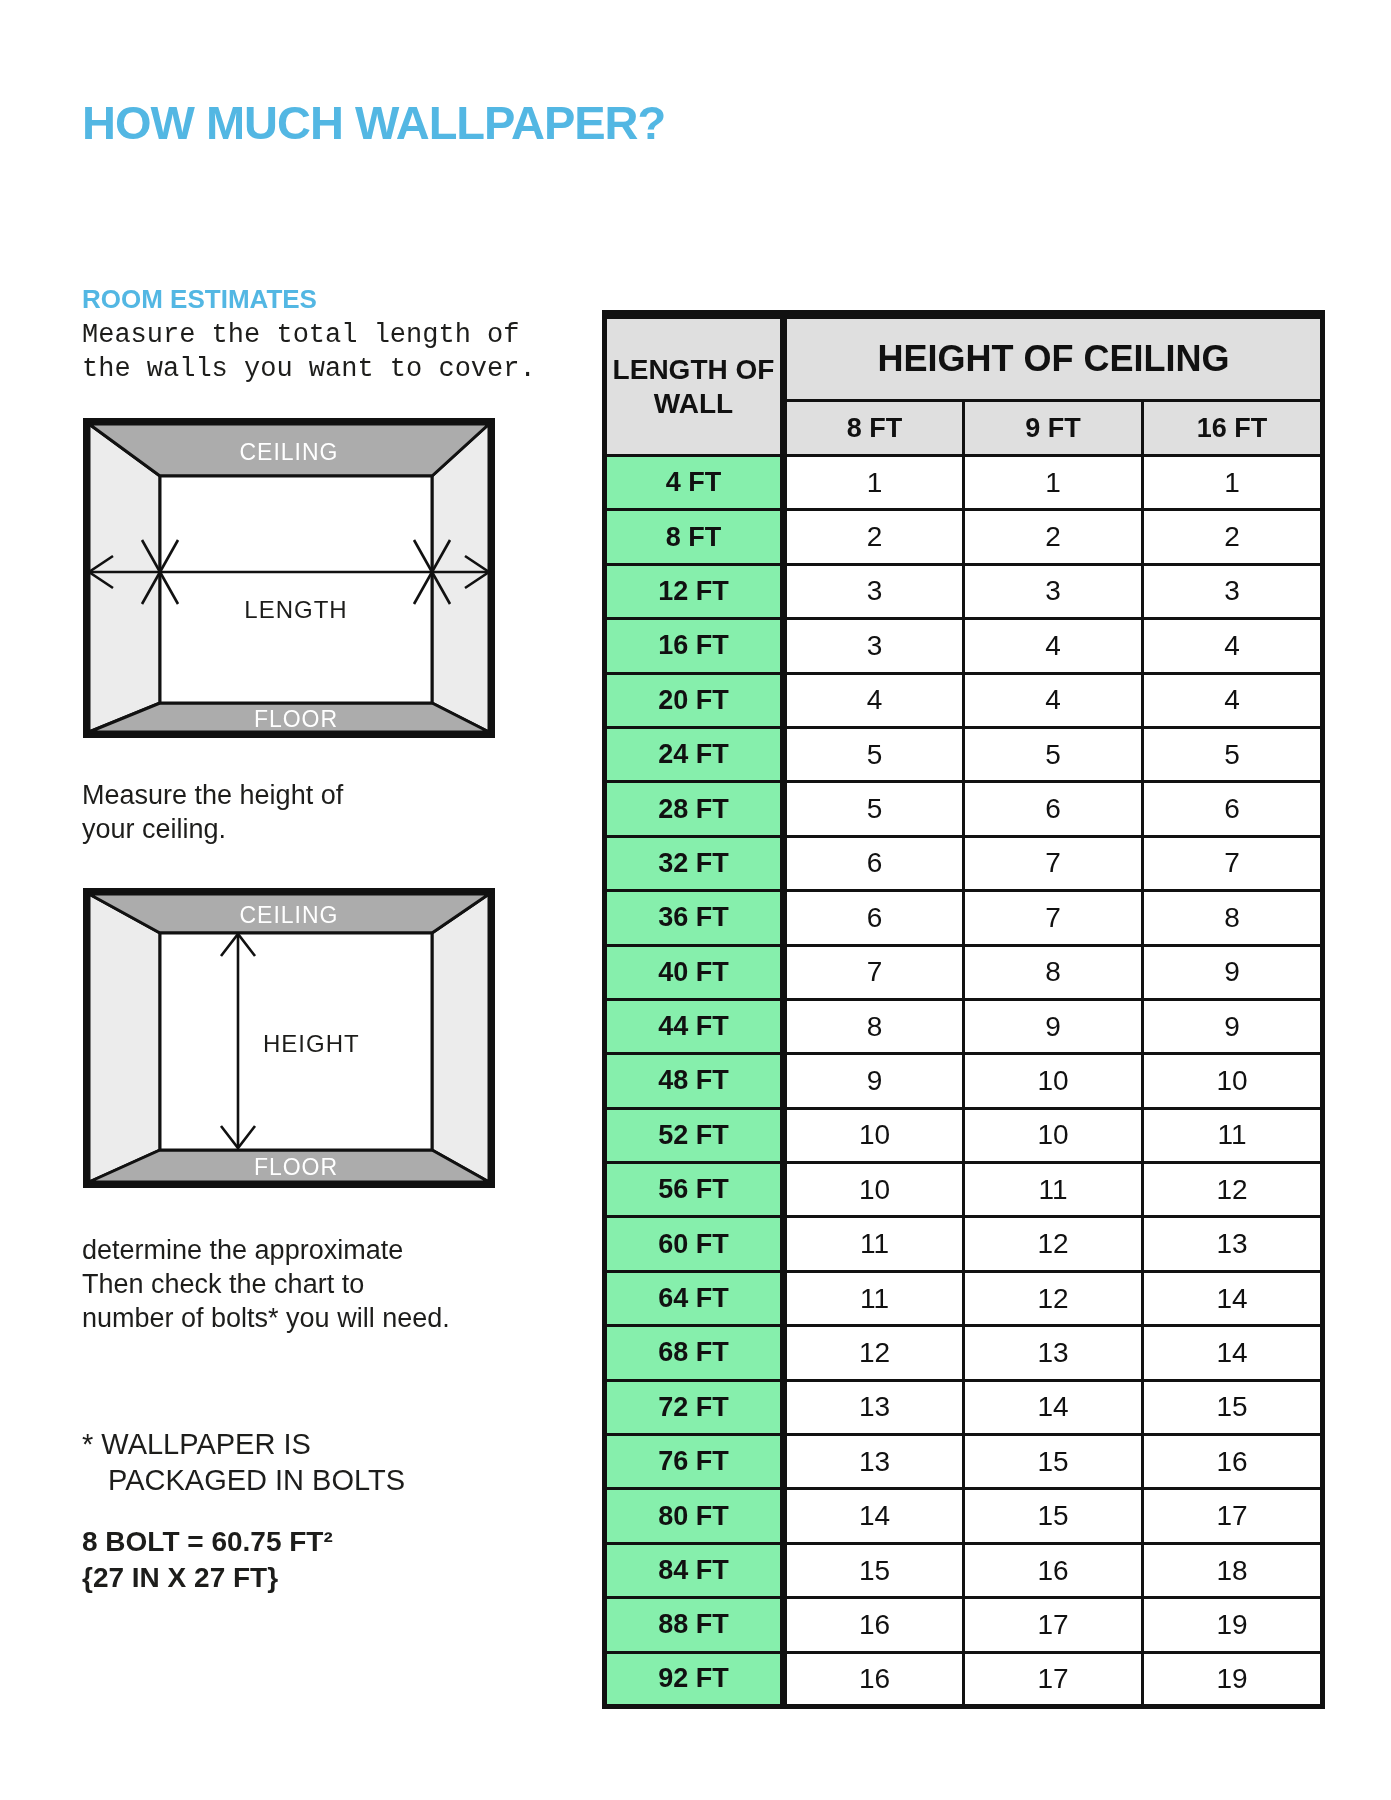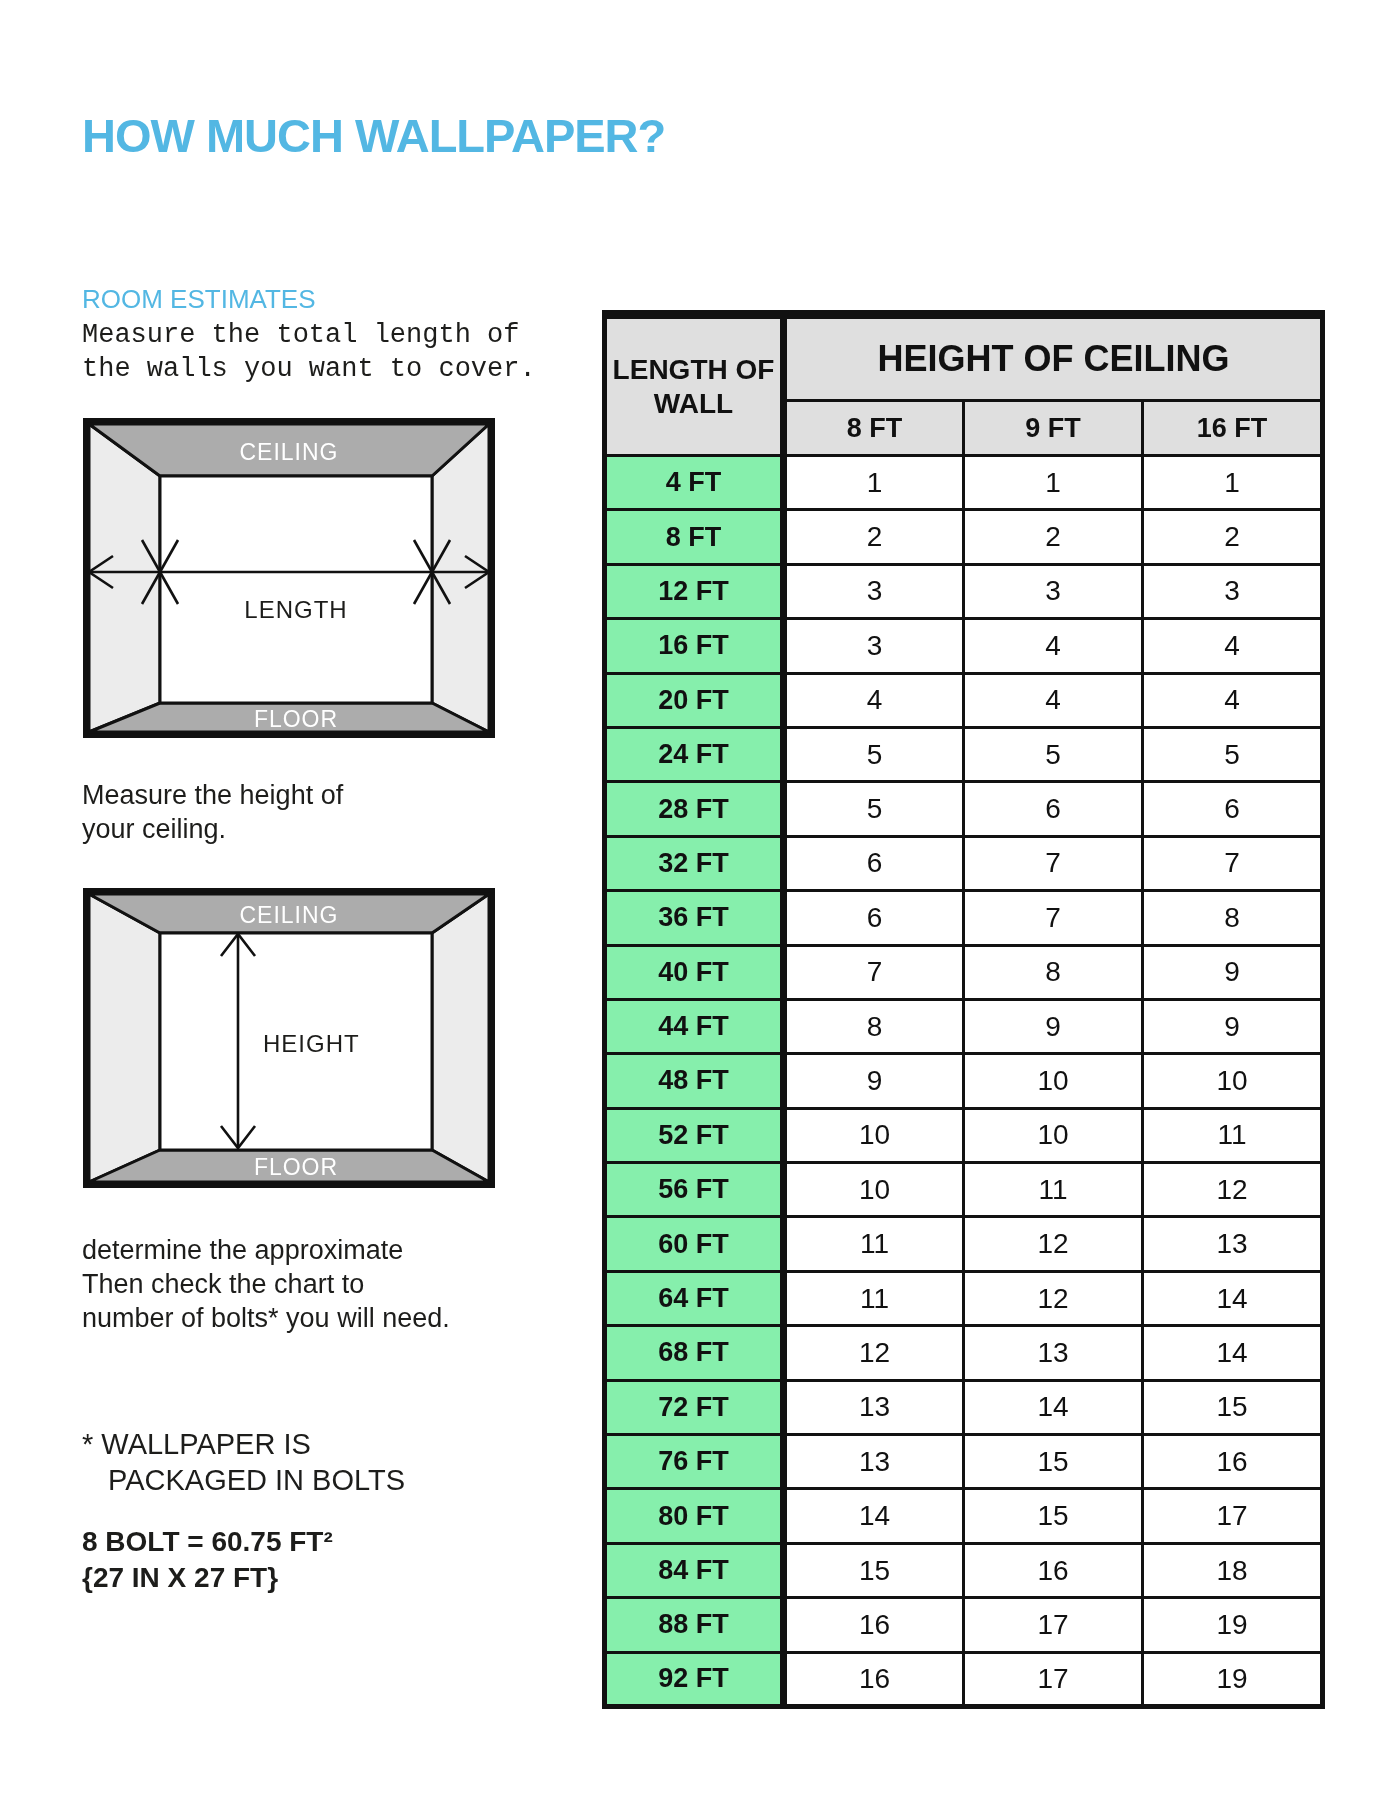--- a/index.html
+++ b/index.html
@@ -1,22 +1,22 @@
 <!DOCTYPE html>
 <html><head>
 <meta charset="utf-8">
 <style>
   html,body{margin:0;padding:0;background:#fff;}
   .page{position:relative;width:1391px;height:1800px;background:#ffffff;overflow:hidden;
         font-family:"Liberation Sans","DejaVu Sans",sans-serif;color:#1d1d1b;}
 
-  .page-title{position:absolute;left:82px;top:77px;font-size:47px;font-weight:bold;
+  .page-title{position:absolute;left:82px;top:64px;font-size:47px;font-weight:bold;
               color:#53b7e3;letter-spacing:-1px;}
 
-  .section-heading{position:absolute;font-size:26px;font-weight:normal;color:#53b7e3;letter-spacing:0;}
+  .section-heading{position:absolute;font-size:26px;font-weight:bold;color:#53b7e3;letter-spacing:0;}
   .room-estimates{left:82px;top:262px;}
   .table-title{position:absolute;left:602px;top:261px;width:718px;text-align:center;
                font-size:26px;font-weight:bold;color:#53b7e3;}
 
   .para{position:absolute;left:82px;font-size:27px;line-height:34px;color:#1d1d1b;}
   .p1{top:318px;font-family:Liberation Mono, monospace;}
   .p2{top:778px;}
   .p3{top:1233px;}
 
   .footnote{position:absolute;left:82px;top:1426px;font-size:29px;line-height:36px;

